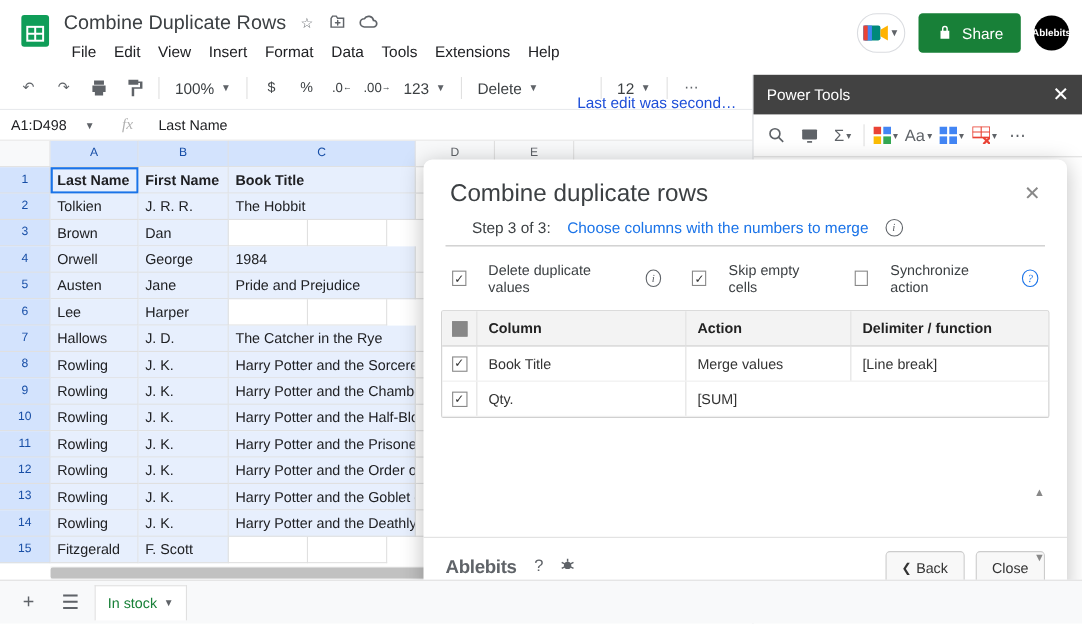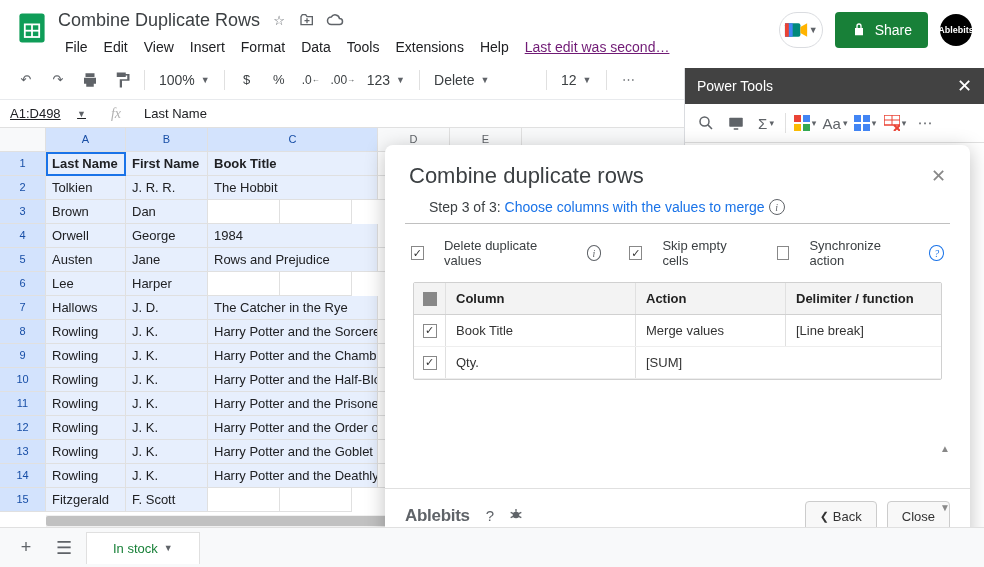--- a/index.html
+++ b/index.html
@@ -7,35 +7,35 @@
 
   .header { display: flex; align-items: flex-start; padding: 8px 12px 0 12px; height: 60px; }
   .logo { width: 40px; height: 40px; display: flex; align-items: center; justify-content: center; margin-right: 6px; }
   .logo svg { width: 36px; height: 36px; }
   .title-area { flex: 1; }
   .title-row { display: flex; align-items: center; gap: 10px; height: 24px; }
   .doc-title { font-size: 18px; color: #3c4043; }
   .title-icon { color: #5f6368; width: 18px; height: 18px; display:flex; align-items:center; justify-content:center; }
   .menus { display: flex; gap: 2px; margin-top: 3px; font-size: 14px; color: #202124; }
   .menus span { padding: 4px 7px; cursor: pointer; border-radius:4px;}
-  .last-edit { color: #701a75; text-decoration: underline; font-size: 14px; padding:4px 7px;}
+  .last-edit { color: #1d4ed8; font-size: 14px; padding:4px 7px;margin-top:46px;}
   .header-right { display: flex; align-items: center; gap: 12px; padding-top:4px;}
   .meet-btn { width:44px; height:36px; border:1px solid #dadce0; border-radius:30px; background:#fff; display:flex; align-items:center; justify-content:center; padding:0 4px;}
   .share-btn { background:#188038; color:#fff; border:none; height:36px; padding:0 16px; border-radius:4px; display:flex; align-items:center; gap:8px; font-size:14px; font-weight:500;}
   .avatar { width:32px; height:32px; border-radius:50%; background:#000; color:#fff; display:flex; align-items:center; justify-content:center; font-size:9px; font-weight:bold;}
 
   .toolbar { display:flex; align-items:center; padding: 4px 12px; height: 40px; border-bottom:1px solid #e8eaed; gap:4px;}
   .tb-btn { width:28px; height:28px; display:flex; align-items:center; justify-content:center; color:#5f6368; border-radius:2px;}
   .tb-sep { width:1px; height:20px; background:#e0e0e0; margin:0 4px;}
   .tb-text { font-size:13px; color:#3c4043; padding:0 4px;}
   .tb-select { display:flex; align-items:center; gap:6px; padding:0 6px; font-size:14px; color:#3c4043;}
   .dd-arrow { font-size:9px; color:#5f6368;}
 
   .fn-row { display:flex; align-items:center; height:28px; border-bottom:1px solid #e0e0e0;}
-  .name-box { width:96px; padding:0 10px; font-size:13px; display:flex; align-items:center; justify-content:space-between;text-decoration:underline;}
+  .name-box { width:96px; padding:0 10px; font-size:13px; display:flex; align-items:center; justify-content:space-between;}
   .fx { width:40px; text-align:center; color:#b0b0b0; font-style:italic; font-family:serif; font-size:14px;}
   .fn-val { flex:1; padding:0 8px; font-size:13px; color:#202124;}
 
   .sheet-area { position:absolute; top:128px; left:0; width:684px; bottom:40px; overflow:hidden; background:#fff;}
   .cols { display:flex; height:24px; background:#f8f9fa;}
   .corner { width:46px; border-right:1px solid #e0e0e0; border-bottom:1px solid #e0e0e0; background:#f8f9fa;}
   .col-h { border-right:1px solid #e0e0e0; border-bottom:1px solid #e0e0e0; background:#f8f9fa; text-align:center; font-size:11px; color:#5f6368; line-height:23px;}
   .col-h.sel { background:#d3e3fd; color:#174ea6;}
   .col-a { width:80px;} .col-b{width:82px;} .col-c{width:170px;} .col-d{width:72px;} .col-e{width:72px;}
   .row { display:flex; height:24px;}
@@ -52,45 +52,45 @@
   .sb-header { background:#424242; color:#fff; height:36px; display:flex; align-items:center; justify-content:space-between; padding:0 12px; font-size:14px; font-weight:500;}
   .sb-close { color:#fff; font-size:18px;}
   .sb-tools { display:flex; align-items:center; padding:6px 8px; gap:4px; border-bottom:1px solid #e0e0e0;}
   .sb-tbtn { width:26px; height:26px; display:flex; align-items:center; justify-content:center; color:#5f6368; font-size:15px;}
   .sb-sep { width:1px; height:20px; background:#e0e0e0; margin:0 2px;}
 
   .panel { position:absolute; top:145px; left:385px; width:585px; height:398px; background:#fff; border-radius:8px; box-shadow:0 4px 20px rgba(0,0,0,0.25); display:flex; flex-direction:column;}
   .panel-header { display:flex; align-items:center; justify-content:space-between; padding:18px 24px 4px;}
   .panel-title { font-size:22px; font-weight:400; color:#3c4043; font-family:"Google Sans", Arial, sans-serif;}
   .panel-close { color:#888; font-size:18px;}
-  .panel-step { padding:6px 24px 8px; font-size:14px; color:#3c4043; display:flex; align-items:center; gap:4px; border-bottom:1px solid #c0c0c0; margin:0 20px;}
+  .panel-step { padding:6px 24px 8px; font-size:14px; color:#3c4043; display:flex; align-items:center; gap:15px; border-bottom:1px solid #c0c0c0; margin:0 20px;}
   .panel-step .link { color:#1a73e8;}
   .info-icon { width:16px; height:16px; border:1.5px solid #5f6368; border-radius:50%; display:inline-flex; align-items:center; justify-content:center; font-size:10px; color:#5f6368; font-style:italic; font-family:serif;}
   .panel-opts { display:flex; gap:28px; padding:14px 26px; font-size:13px; color:#3c4043;}
   .opt { display:flex; align-items:center; gap:20px;}
   .chk { width:14px; height:14px; border:1px solid #888; display:inline-flex; align-items:center; justify-content:center; font-size:11px; color:#333;}
   .chk.checked::after{ content:"✓"; }
-  .panel-table { margin:0 28px; border:1px solid #d0d0d0; border-radius:2px;}
+  .panel-table { margin:0 16px; border:1px solid #d0d0d0; border-radius:2px;}
   .pt-head { display:flex; background:#f3f3f3; border-bottom:1px solid #d0d0d0; font-size:13px; font-weight:bold; color:#222;}
   .pt-row { display:flex; border-bottom:1px solid #eee; font-size:13px; color:#333;}
   .pt-c1 { width:32px; display:flex; align-items:center; justify-content:center; padding:8px 0; border-right:1px solid #e0e0e0;}
   .pt-c2 { width:190px; padding:8px 10px; border-right:1px solid #e0e0e0;}
   .pt-c3 { width:150px; padding:8px 10px; border-right:1px solid #e0e0e0;}
   .pt-c4 { flex:1; padding:8px 10px;}
   .panel-scroll { position:absolute; right:22px; top:298px; width:8px; height:70px; display:flex; flex-direction:column; justify-content:space-between; color:#888; font-size:10px;}
   .panel-footer { margin-top:auto; border-top:1px solid #e0e0e0; padding:12px 20px; display:flex; align-items:center;}
   .ab-logo { font-size:17px; font-weight:bold; color:#5f6368; letter-spacing:-0.3px;}
   .pf-icons{ display:flex; gap:14px; margin-left:16px; color:#5f6368; font-size:15px;}
   .pf-btns { margin-left:auto; display:flex; gap:10px;}
   .btn { height:30px; padding:0 14px; border-radius:4px; font-size:13px; display:flex; align-items:center; border:1px solid #ccc; background:#f8f8f8; color:#333;}
   .btn.primary { background:#4f8ef7; color:#fff; border:none;}
 
   .tabs { position:absolute; bottom:0; left:0; right:0; height:40px; border-top:1px solid #e0e0e0; background:#f8f9fa; display:flex; align-items:center; padding:0 10px; gap:6px;}
   .tab-btn { width:32px; height:30px; display:flex; align-items:center; justify-content:center; color:#5f6368; font-size:18px;}
-  .tab { height:32px; padding:0 26px; display:flex; align-items:center; gap:6px; background:#fff; border:1px solid #e0e0e0; border-bottom:none; border-radius:0; color:#188038; font-weight:500; font-size:13px;}
+  .tab { height:32px; padding:0 11px; display:flex; align-items:center; gap:6px; background:#fff; border:1px solid #e0e0e0; border-bottom:none; border-radius:0; color:#188038; font-weight:500; font-size:13px;}
 </style>
 </head>
 <body>
 
 <div class="header">
   <div class="logo">
     <svg viewBox="0 0 40 40">
         <rect x="6" y="4" width="28" height="32" rx="3" fill="#0f9d58"></rect>
         <rect x="12" y="16" width="16" height="14" fill="none" stroke="#fff" stroke-width="2"></rect>
         <line x1="12" y1="23" x2="28" y2="23" stroke="#fff" stroke-width="2"></line>
@@ -234,21 +234,21 @@
     <div class="cell col-a sel">Orwell</div>
     <div class="cell col-b sel">George</div>
     <div class="cell col-c sel">1984</div>
     <div class="cell col-d"></div>
     <div class="cell col-e"></div>
       </div>
       <div class="row">
         <div class="row-h sel">5</div>
     <div class="cell col-a sel">Austen</div>
     <div class="cell col-b sel">Jane</div>
-    <div class="cell col-c sel">Rows and Prejudice</div>
+    <div class="cell col-c sel">Pride and Prejudice</div>
     <div class="cell col-d"></div>
     <div class="cell col-e"></div>
       </div>
       <div class="row">
         <div class="row-h sel">6</div>
     <div class="cell col-a sel">Lee</div>
     <div class="cell col-b sel">Harper</div>
     <div class="cell col-d"></div>
     <div class="cell col-e"></div>
       </div>
@@ -382,21 +382,21 @@
   </div>
 </div>
 
 <div class="panel">
   <div class="panel-header">
     <span class="panel-title">Combine duplicate rows</span>
     <span class="panel-close">✕</span>
   </div>
   <div class="panel-step">
     <span>Step 3 of 3:</span>
-    <span class="link">Choose columns with the values to merge</span>
+    <span class="link">Choose columns with the numbers to merge</span>
     <span class="info-icon">i</span>
   </div>
   <div class="panel-opts">
     <label class="opt">
         <span class="chk checked"></span>
         <span>Delete duplicate values</span>
         <span class="info-icon">i</span>
       </label>
     <label class="opt">
         <span class="chk checked"></span>

